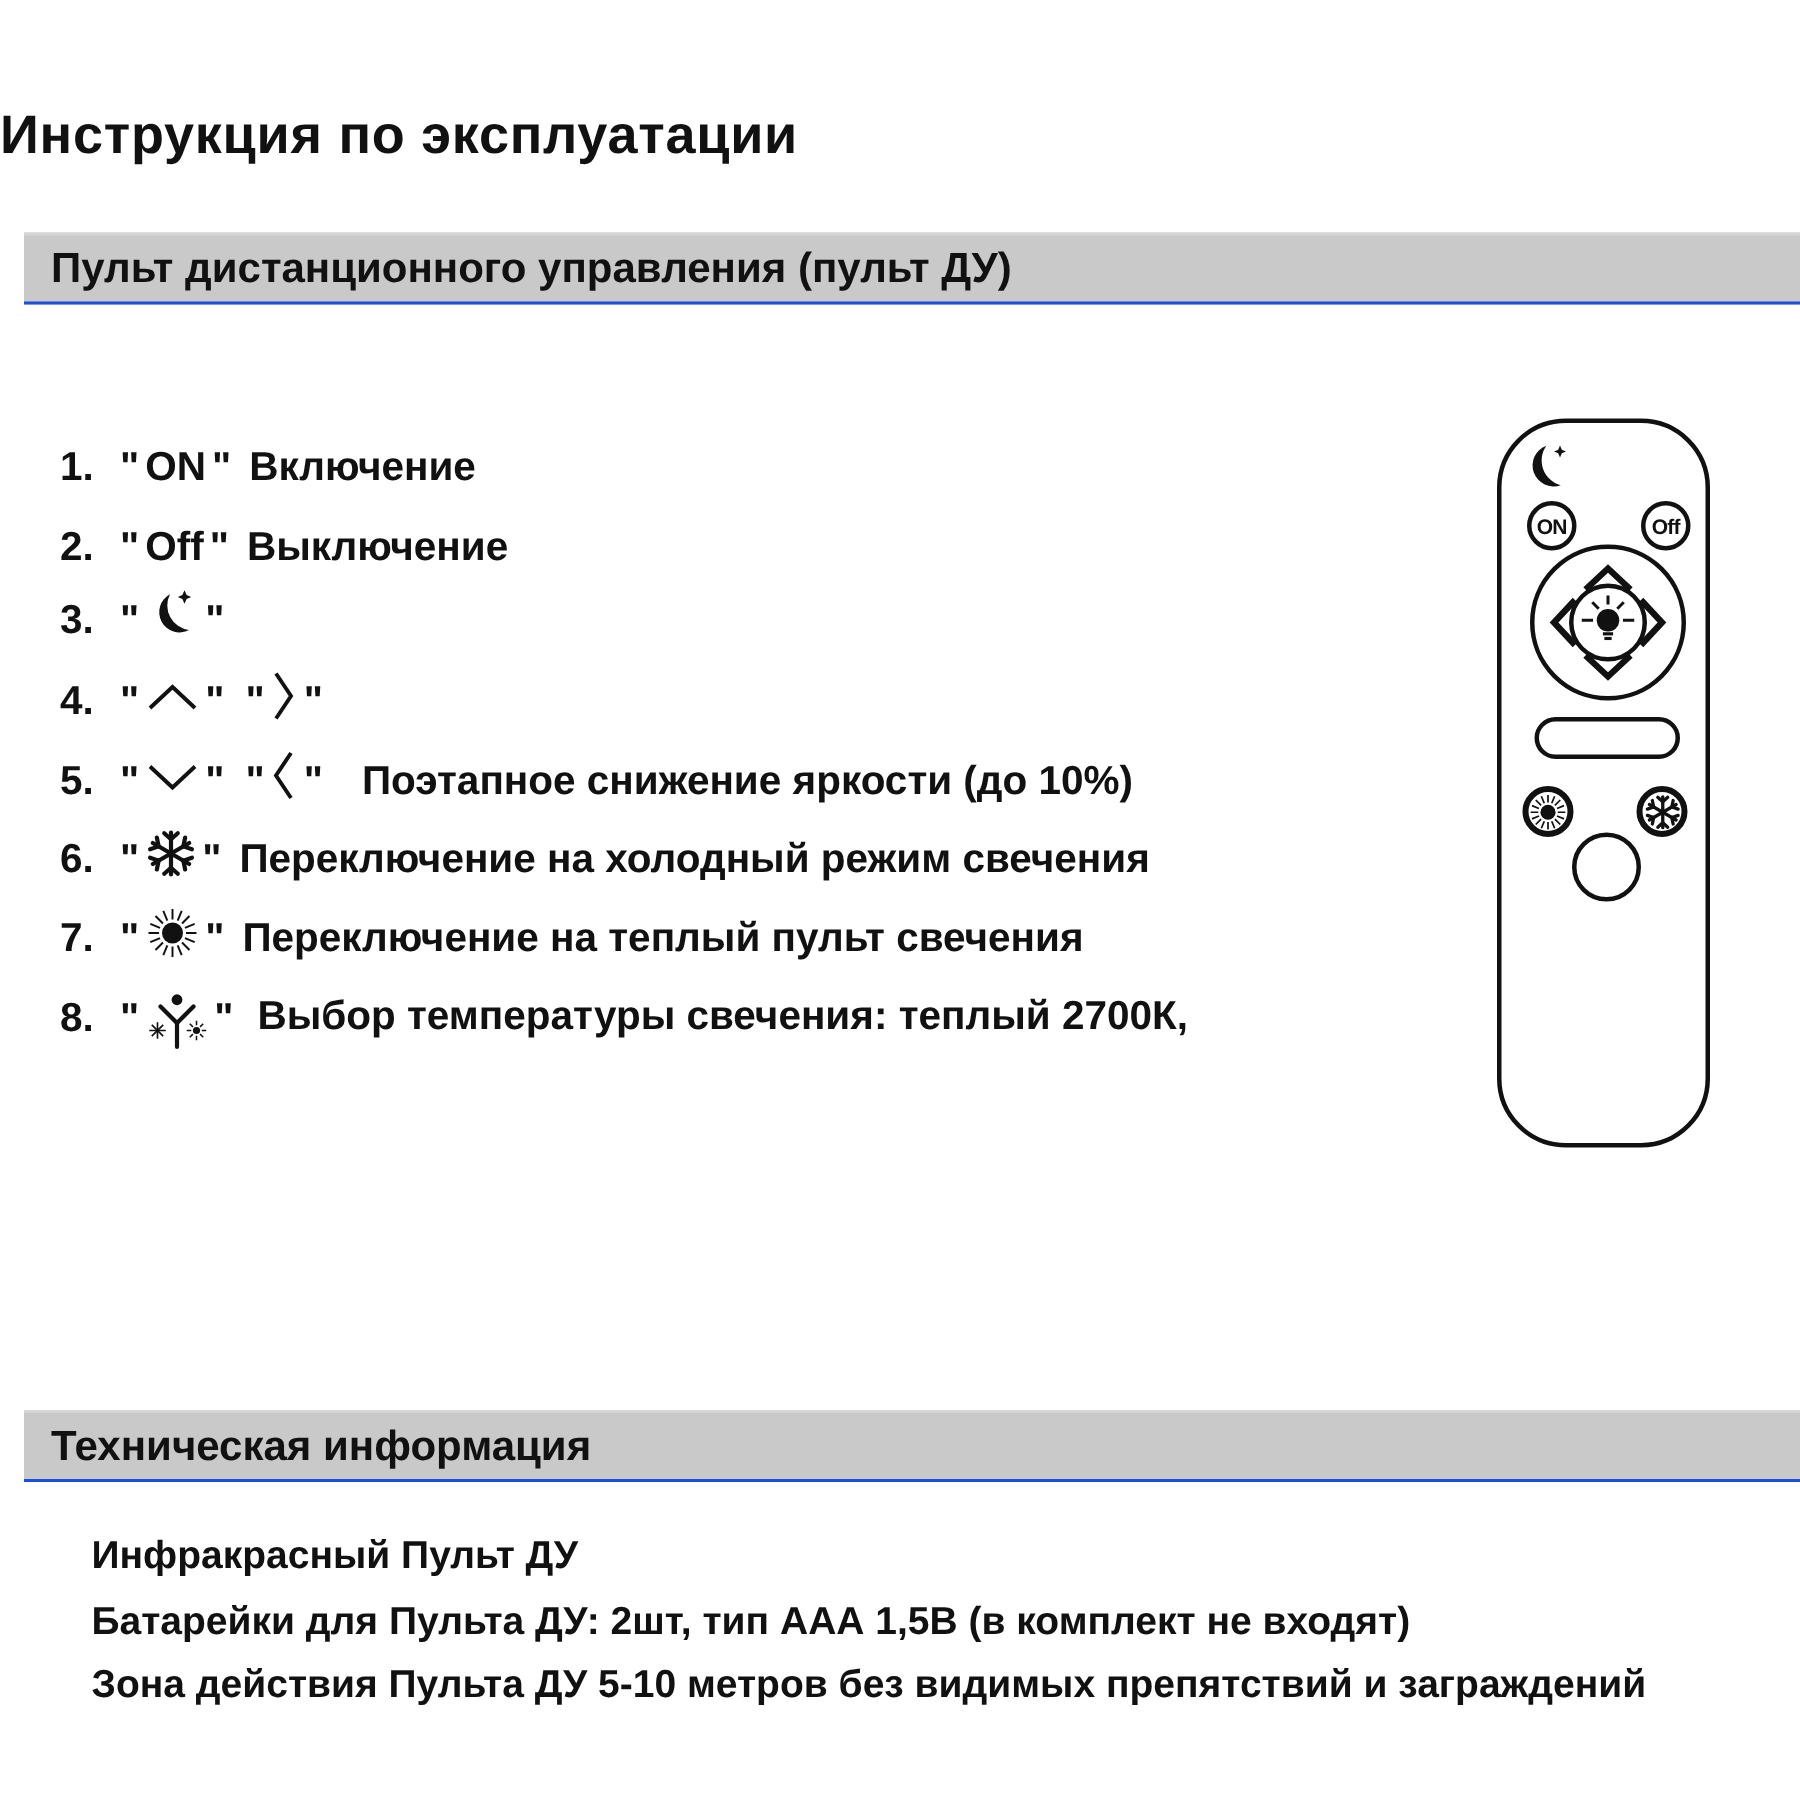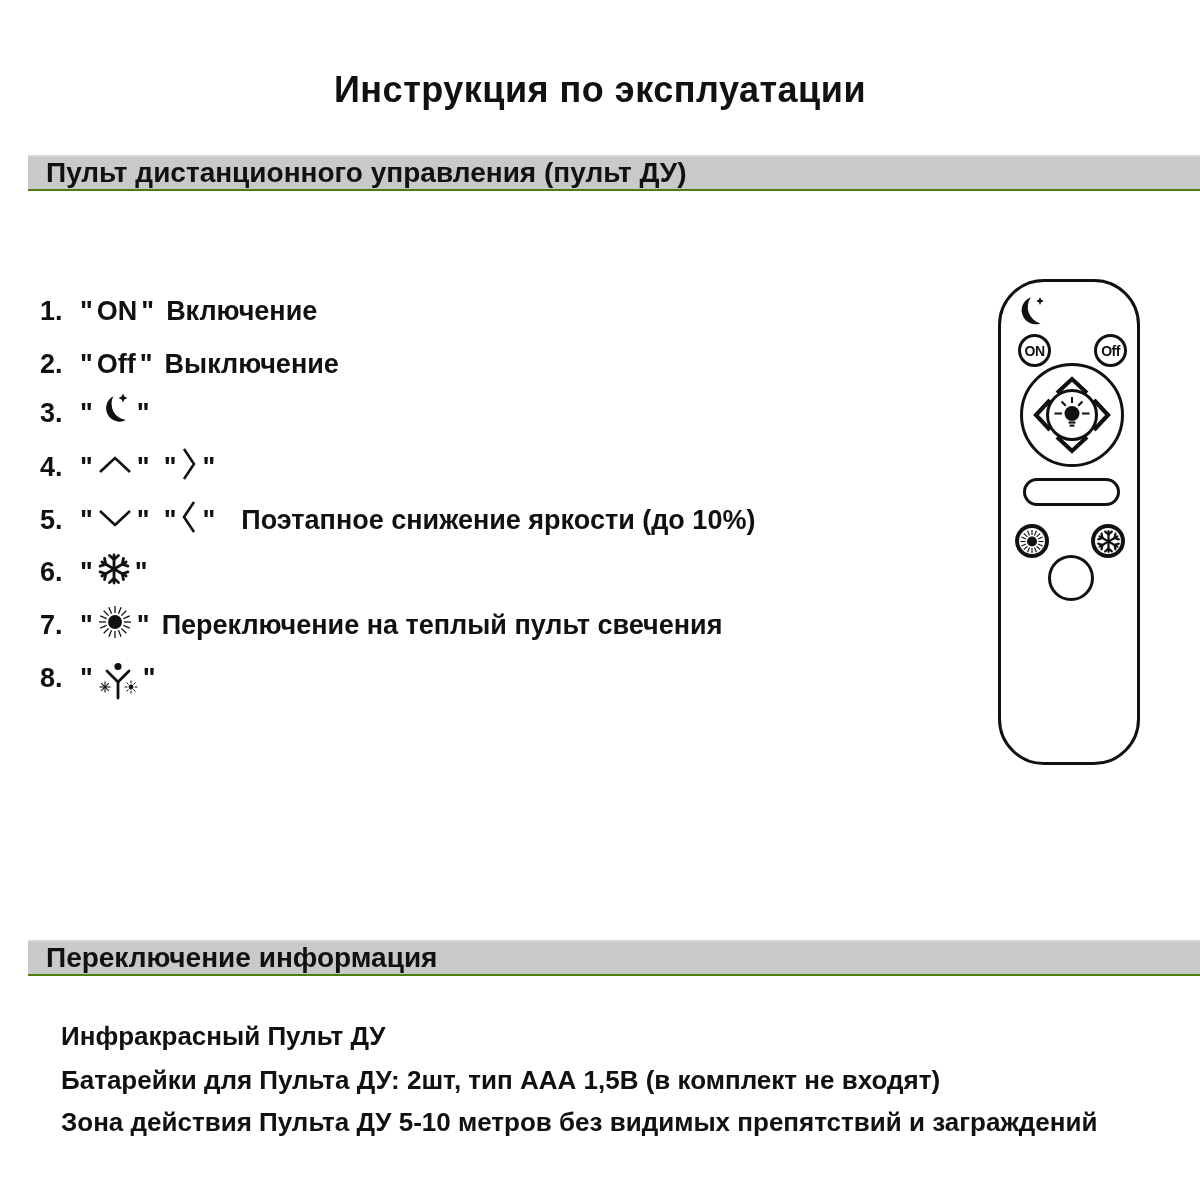--- a/index.html
+++ b/index.html
@@ -2,27 +2,27 @@
 <html><head>
 <meta charset="utf-8">
 <style>
   html,body{margin:0;padding:0;}
   body{
     width:1200px;height:1200px;position:relative;background:#ffffff;
     font-family:"Liberation Sans","DejaVu Sans",sans-serif;
     color:#111111;overflow:hidden;
   }
   .title{
-    position:absolute;top:68px;left:0;width:1200px;text-align:center;
+    position:absolute;top:68px;left:0;width:1200px;text-align:left;
     font-size:36px;font-weight:bold;margin:0;line-height:44px;letter-spacing:0.5px;
   }
   .section-bar{
-    position:absolute;left:28px;right:0;height:36px;background:#c9c9c9;
+    position:absolute;left:16px;right:0;height:48px;background:#c9c9c9;
     display:flex;align-items:center;
-    border-top:2px solid #d6d6d6;border-bottom:2px solid #4d7c0f;box-sizing:border-box;
+    border-top:2px solid #d6d6d6;border-bottom:2px solid #1d4ed8;box-sizing:border-box;
   }
   .section-bar .bar-text{
     font-size:28px;font-weight:bold;padding-left:18px;white-space:nowrap;
   }
   .bar-remote{top:155px;}
   .bar-tech{top:940px;}
 
   .item{
     position:absolute;left:40px;display:flex;align-items:center;height:36px;
     font-size:27px;font-weight:bold;white-space:nowrap;
@@ -182,20 +182,21 @@
           </g>
         <g transform="rotate(300 17 17)">
             <line x1="17" y1="17" x2="17" y2="3"></line>
             <line x1="17" y1="7.5" x2="12.5" y2="3.5"></line>
             <line x1="17" y1="7.5" x2="21.5" y2="3.5"></line>
           </g>
       </g>
     </svg>
   </span>
   <span class="q">"</span>
+  <span class="itxt">Переключение на холодный режим свечения</span>
 </div>
 
 <div class="item" style="top:607px">
   <span class="num">7.</span>
   <span class="q">"</span>
   <span class="icn">
     <svg width="36" height="36" viewBox="0 0 36 36">
       <circle cx="18" cy="18" r="7" fill="#111"></circle>
       <g stroke="#111" stroke-width="1.3">
         <line x1="18" y1="2" x2="18" y2="9" transform="rotate(0 18 18)"></line>
@@ -246,20 +247,21 @@
         <line x1="37.5" y1="27" x2="40.5" y2="27"></line>
         <line x1="29.5" y1="22.5" x2="31.6" y2="24.6"></line>
         <line x1="36.4" y1="29.4" x2="38.5" y2="31.5"></line>
         <line x1="38.5" y1="22.5" x2="36.4" y2="24.6"></line>
         <line x1="31.6" y1="29.4" x2="29.5" y2="31.5"></line>
       </g>
     </svg>
   </span>
   <span class="q">"</span>
   <div class="txtblock">
+    <div>Выбор температуры свечения: теплый 2700К,</div>
   </div>
 </div>
 
 <div class="remote">
   <span class="rmoon">
     <svg width="36" height="36" viewBox="0 0 36 36">
       <g transform="rotate(-20 18 18)">
         <path d="M23 4 A 14 14 0 1 0 23 32 A 17 17 0 0 1 23 4 Z" fill="#111"></path>
       </g>
       <path d="M27 3 L28.2 5.8 L31 7 L28.2 8.2 L27 11 L25.8 8.2 L23 7 L25.8 5.8 Z" fill="#111"></path>
@@ -358,18 +360,18 @@
             <line x1="17" y1="7.5" x2="21.5" y2="3.5"></line>
           </g>
       </g>
     </svg>
   </div>
 
   <div class="rbtn rbtn-plain"></div>
 </div>
 
 <div class="section-bar bar-tech">
-  <span class="bar-text">Переключение информация</span>
+  <span class="bar-text">Техническая информация</span>
 </div>
 
 <div class="tech-line" style="top:1018px">Инфракрасный Пульт ДУ</div>
 <div class="tech-line" style="top:1062px">Батарейки для Пульта ДУ: 2шт, тип ААА 1,5В (в комплект не входят)</div>
 <div class="tech-line" style="top:1104px">Зона действия Пульта ДУ 5-10 метров без видимых препятствий и заграждений</div>
 
 </body></html>

